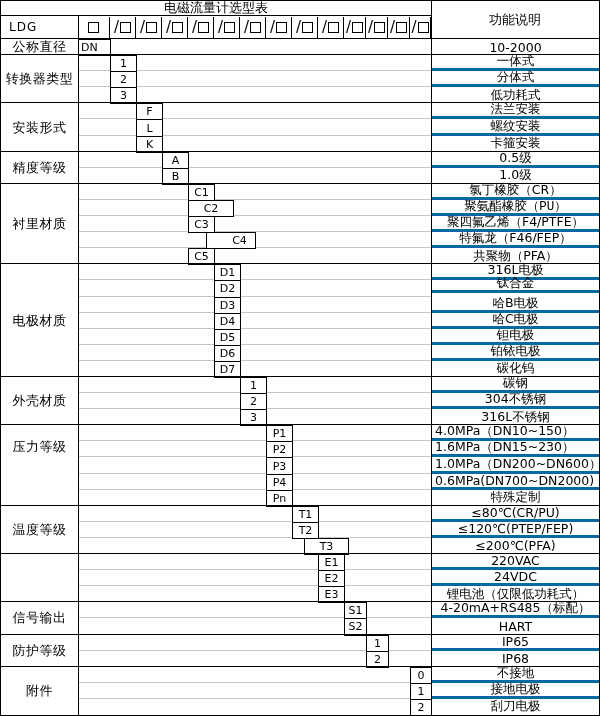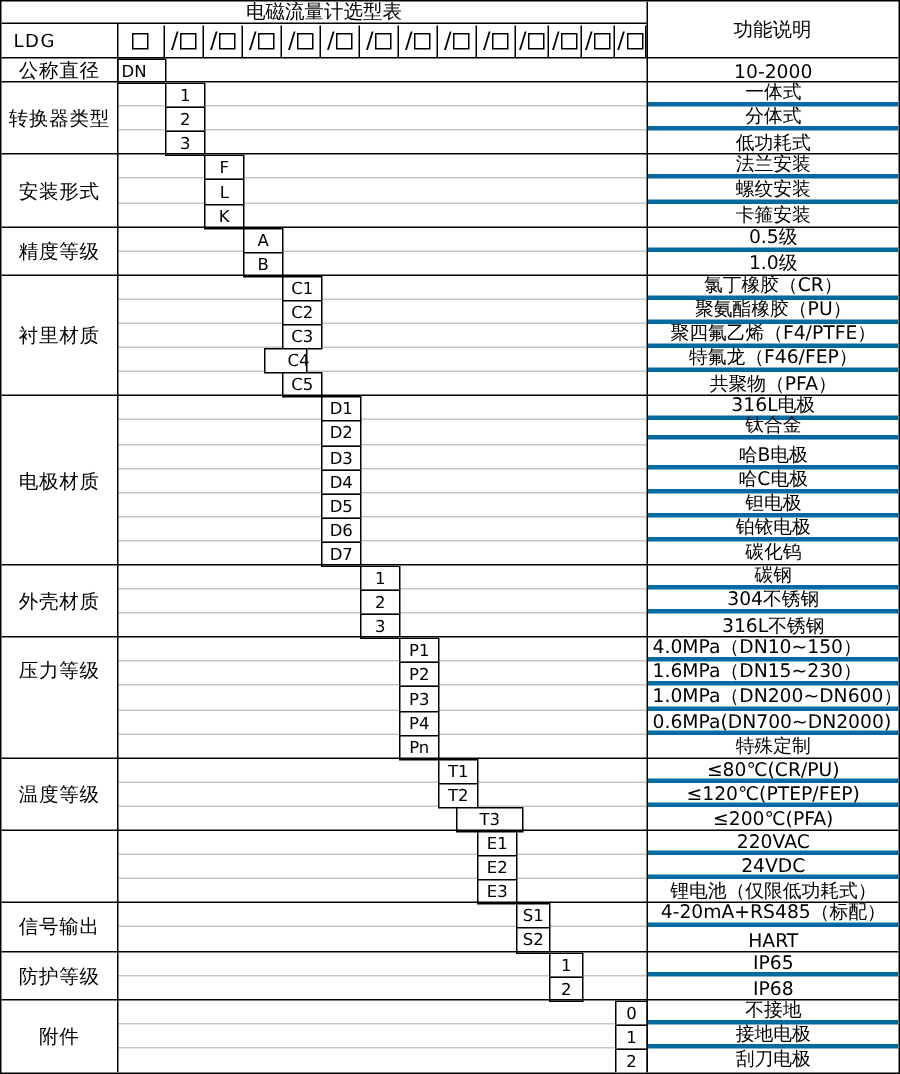--- a/index.html
+++ b/index.html
@@ -116,28 +116,28 @@
     <div class="cell desc sep" style="left: 431px; top: 150.667px; width: 167px; height: 16.0952px;">0.5级</div>
     <div class="cell code" style="left: 161px; top: 150.667px; width: 27px; height: 17.0952px;">A</div>
     <div class="cell desc" style="left: 431px; top: 166.762px; width: 167px; height: 16.0952px;">1.0级</div>
     <div class="cell code" style="left: 161px; top: 166.762px; width: 27px; height: 17.0952px;">B</div>
     <div class="hline" style="left: 0px; top: 181.857px; width: 598px;"></div>
     <div class="cell cat" style="left: 0px; top: 182.857px; width: 77px; height: 80.4762px;">衬里材质</div>
     <div class="grayline" style="left: 77px; top: 197.952px; width: 353px;"></div>
     <div class="cell desc sep" style="left: 431px; top: 182.857px; width: 167px; height: 16.0952px;">氯丁橡胶（CR）</div>
     <div class="cell code" style="left: 187px; top: 182.857px; width: 27px; height: 17.0952px;">C1</div>
     <div class="grayline" style="left: 77px; top: 214.048px; width: 353px;"></div>
-    <div class="cell desc sep" style="left: 431px; top: 198.952px; width: 167px; height: 16.0952px;">聚氨酯橡胶（PU）</div>
-    <div class="cell code" style="left: 187px; top: 198.952px; width: 27px; height: 17.0952px;">C2</div>
+    <div class="cell desc sep" style="left: 431px; top: 198.952px; width: 167px; height: 16.0952px; font-family: Liberation Mono, monospace;">聚氨酯橡胶（PU）</div>
+    <div class="cell code" style="left: 187px; top: 198.952px; width: 46px; height: 17.0952px;">C2</div>
     <div class="grayline" style="left: 77px; top: 230.143px; width: 353px;"></div>
     <div class="cell desc sep" style="left: 431px; top: 215.048px; width: 167px; height: 16.0952px;">聚四氟乙烯（F4/PTFE）</div>
     <div class="cell code" style="left: 187px; top: 215.048px; width: 27px; height: 17.0952px;">C3</div>
     <div class="grayline" style="left: 77px; top: 246.238px; width: 353px;"></div>
     <div class="cell desc sep" style="left: 431px; top: 231.143px; width: 167px; height: 16.0952px;">特氟龙（F46/FEP）</div>
-    <div class="cell code" style="left: 175px; top: 231.143px; width: 29px; height: 17.0952px; padding-left: 17px;">C4</div>
+    <div class="cell code" style="left: 205px; top: 231.143px; width: 50px; height: 17.0952px; padding-left: 17px;">C4</div>
     <div class="cell desc" style="left: 431px; top: 247.238px; width: 167px; height: 16.0952px;">共聚物（PFA）</div>
     <div class="cell code" style="left: 187px; top: 247.238px; width: 27px; height: 17.0952px;">C5</div>
     <div class="hline" style="left: 0px; top: 262.333px; width: 598px;"></div>
     <div class="cell cat" style="left: 0px; top: 263.333px; width: 77px; height: 112.667px;">电极材质</div>
     <div class="grayline" style="left: 77px; top: 278.429px; width: 353px;"></div>
     <div class="cell desc sep" style="left: 431px; top: 263.333px; width: 167px; height: 16.0952px;">316L电极</div>
     <div class="cell code" style="left: 213px; top: 263.333px; width: 27px; height: 17.0952px;">D1</div>
     <div class="grayline" style="left: 77px; top: 294.524px; width: 353px;"></div>
     <div class="cell desc sep" style="left: 431px; top: 276px; width: 167px; height: 16.0952px;">钛合金</div>
     <div class="cell code" style="left: 213px; top: 279.429px; width: 27px; height: 17.0952px;">D2</div>

